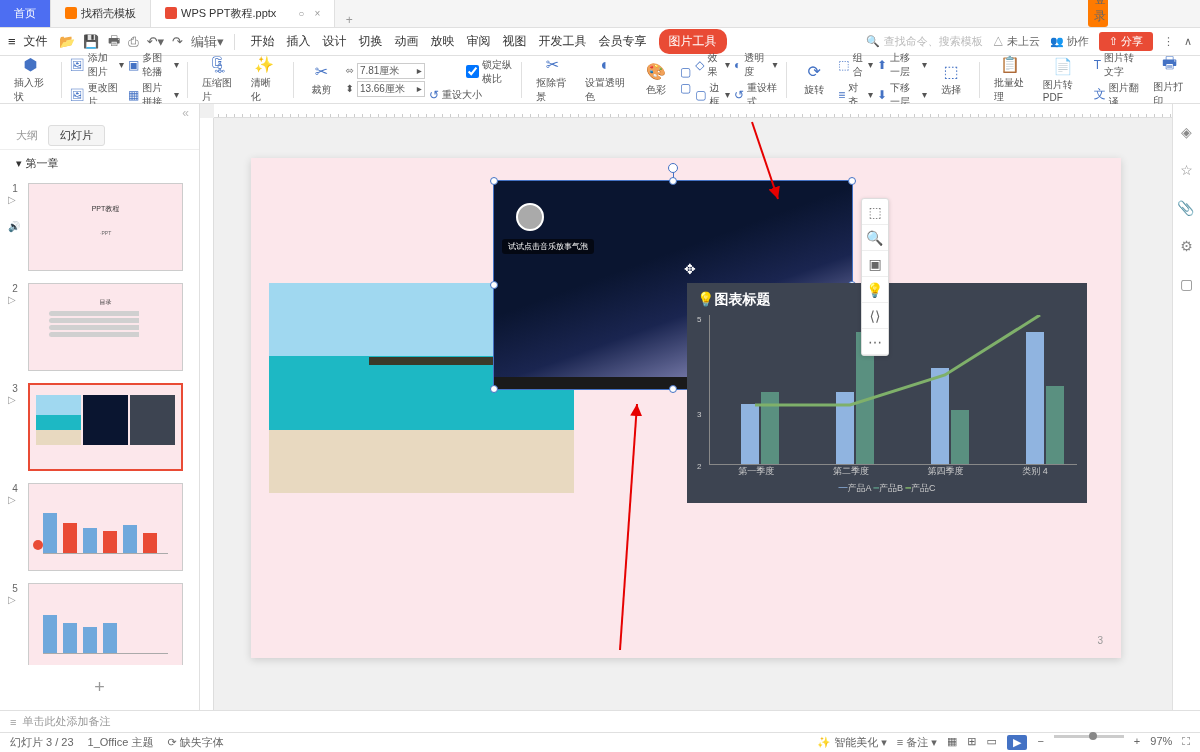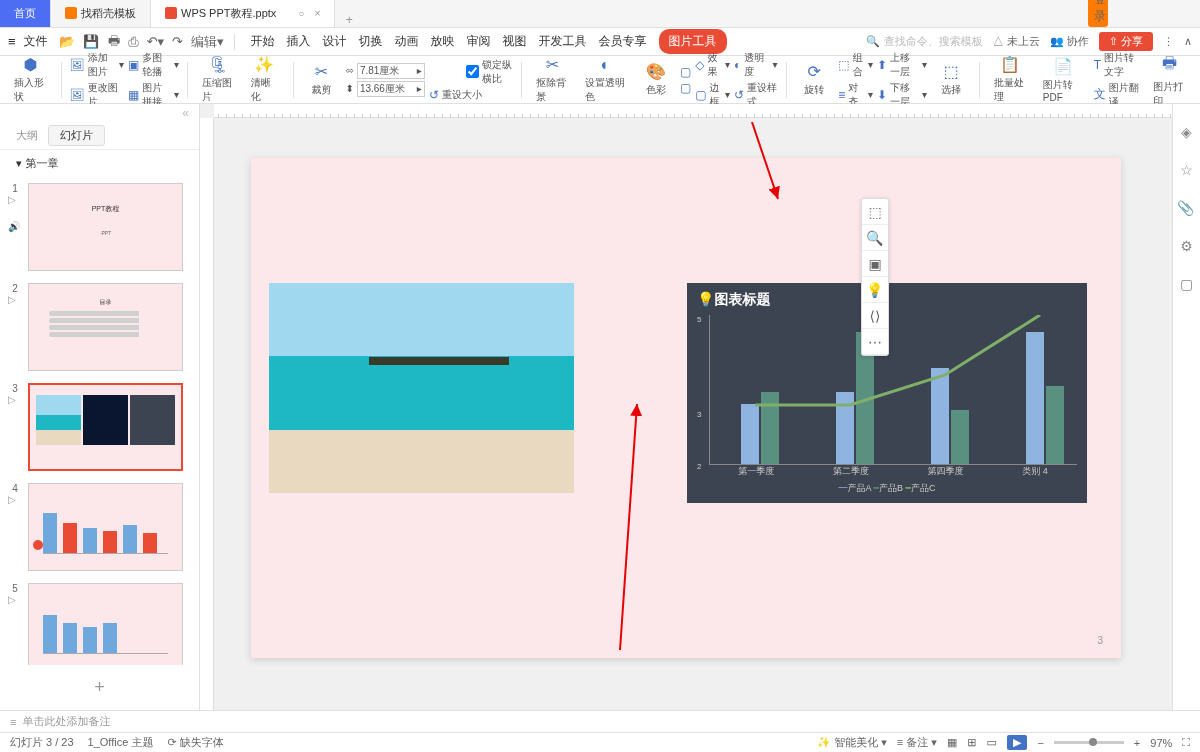--- a/index.html
+++ b/index.html
@@ -90,21 +90,21 @@
 
 
 .right-sidebar { width: 28px; border-left: 1px solid #e0e0e0; display: flex; flex-direction: column; align-items: center; padding-top: 20px; gap: 22px; color: #888; }
 .right-sidebar div { cursor: pointer; font-size: 14px; }
 
 
 .notes { height: 22px; border-top: 1px solid #e0e0e0; display: flex; align-items: center; padding: 0 10px; font-size: 11px; color: #999; gap: 6px; }
 
 
 .statusbar-bottom { height: 20px; border-top: 1px solid #e0e0e0; display: flex; align-items: center; padding: 0 10px; font-size: 11px; color: #666; gap: 14px; }
-.status-right { margin-left: auto; display: flex; align-items: center; gap: 10px; }
+.status-right { margin-left: auto; display: flex; gap: 10px; }
 .zoom-slider { width: 70px; height: 3px; background: #ccc; position: relative; }
 .zoom-slider::after { content: ""; width: 8px; height: 8px; background: #888; border-radius: 50%; position: absolute; left: 50%; top: -3px; }
 
 
 .th1-title { text-align: center; padding-top: 20px; font-size: 7px; }
 .th1-sub { text-align: center; padding-top: 16px; font-size: 5px; color: #666; }
 .th2-box { margin: 14px 20px; }
 .th2-title { text-align: center; font-size: 6px; margin-bottom: 4px; }
 .th2-rows { display: flex; flex-direction: column; gap: 2px; }
 .th2-row { background: #d0d0d0; height: 5px; border-radius: 3px 0 0 3px; width: 80%; }
@@ -398,20 +398,36 @@
   </div>
 
   <div class="editor">
     <div class="ruler-h"></div>
     <div class="ruler-v"></div>
     <div class="canvas-wrap">
       <div class="slide">
 
         <div class="beach-img"></div>
 
+        <div class="dark-img">
+          <div class="rotate-line"></div>
+            <div class="rotate-handle"></div>
+          <div class="avatar"></div>
+          <div class="balloon">试试点击音乐放事气泡</div>
+          <div class="cursor">✥</div>
+          <div class="statusbar"><span>10:23</span></div>
+          <div class="handle" style="left:-4px;top:-4px"></div>
+          <div class="handle" style="right:-4px;top:-4px"></div>
+          <div class="handle" style="left:-4px;bottom:-4px"></div>
+          <div class="handle" style="right:-4px;bottom:-4px"></div>
+          <div class="handle" style="left:50%;top:-4px;margin-left:-4px"></div>
+          <div class="handle" style="left:50%;bottom:-4px;margin-left:-4px"></div>
+          <div class="handle" style="left:-4px;top:50%;margin-top:-4px"></div>
+          <div class="handle" style="right:-4px;top:50%;margin-top:-4px"></div>
+        </div>
 
         <div class="chart-img">
           <div class="chart-title">💡<span>图表标题</span></div>
           <div style="position:relative;">
             <div class="chart-y">
                 <span>5</span>
                 <span> </span>
                 <span>3</span>
                 <span>2</span>
               </div>

